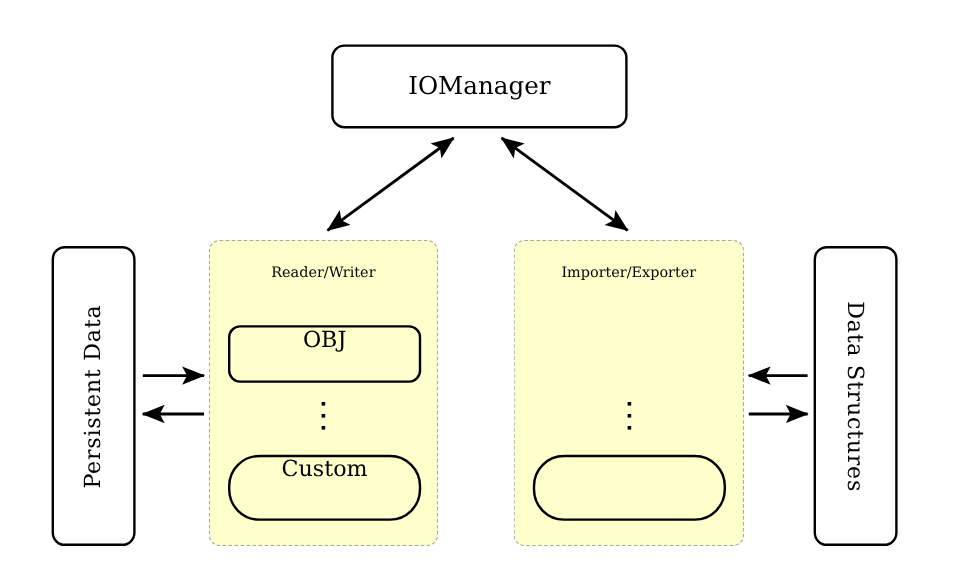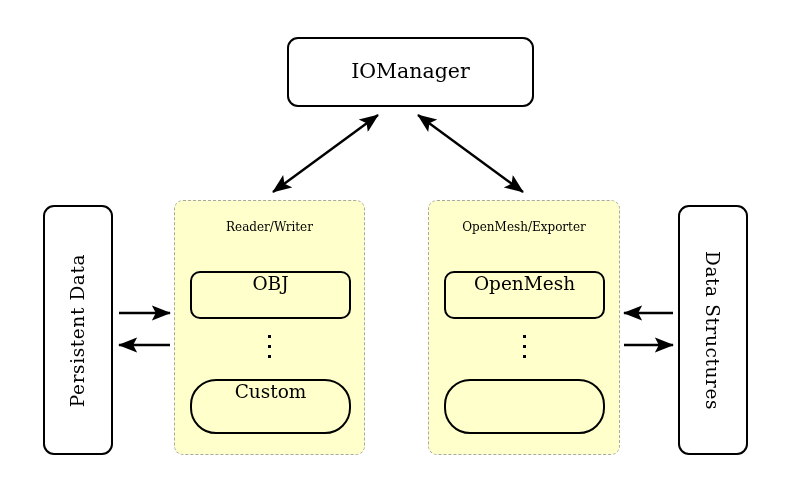--- a/index.html
+++ b/index.html
@@ -22,21 +22,20 @@
     width: 800px;
     height: 489px;
   }
   .node {
     position: absolute;
     box-sizing: border-box;
     display: flex;
     align-items: center;
     justify-content: center;
     text-align: left;
-    margin-left: 11px;
   }
   
   .manager-box {
     left: 276px;
     top: 37px;
     width: 247px;
     height: 70px;
     background: #ffffff;
     border: 2.6px solid #000000;
     border-radius: 11px;
@@ -153,25 +152,22 @@
     </div>
 
     <div class="item-box item-last">
       <span>
         <span>Custom</span><br>
       </span>
     </div>
   </div>
 
   <div class="group-panel panel-right">
-    <div class="group-title">OpenMesh/Exporter</div>
-
-    <div class="item-box item-first">
-      <span>OpenMesh</span>
-    </div>
+    <div class="group-title">Importer/Exporter</div>
+
 
     <div class="vdots">
       <span></span>
       <span></span>
       <span></span>
     </div>
 
     <div class="item-box item-last">
       <span>
         <br>

